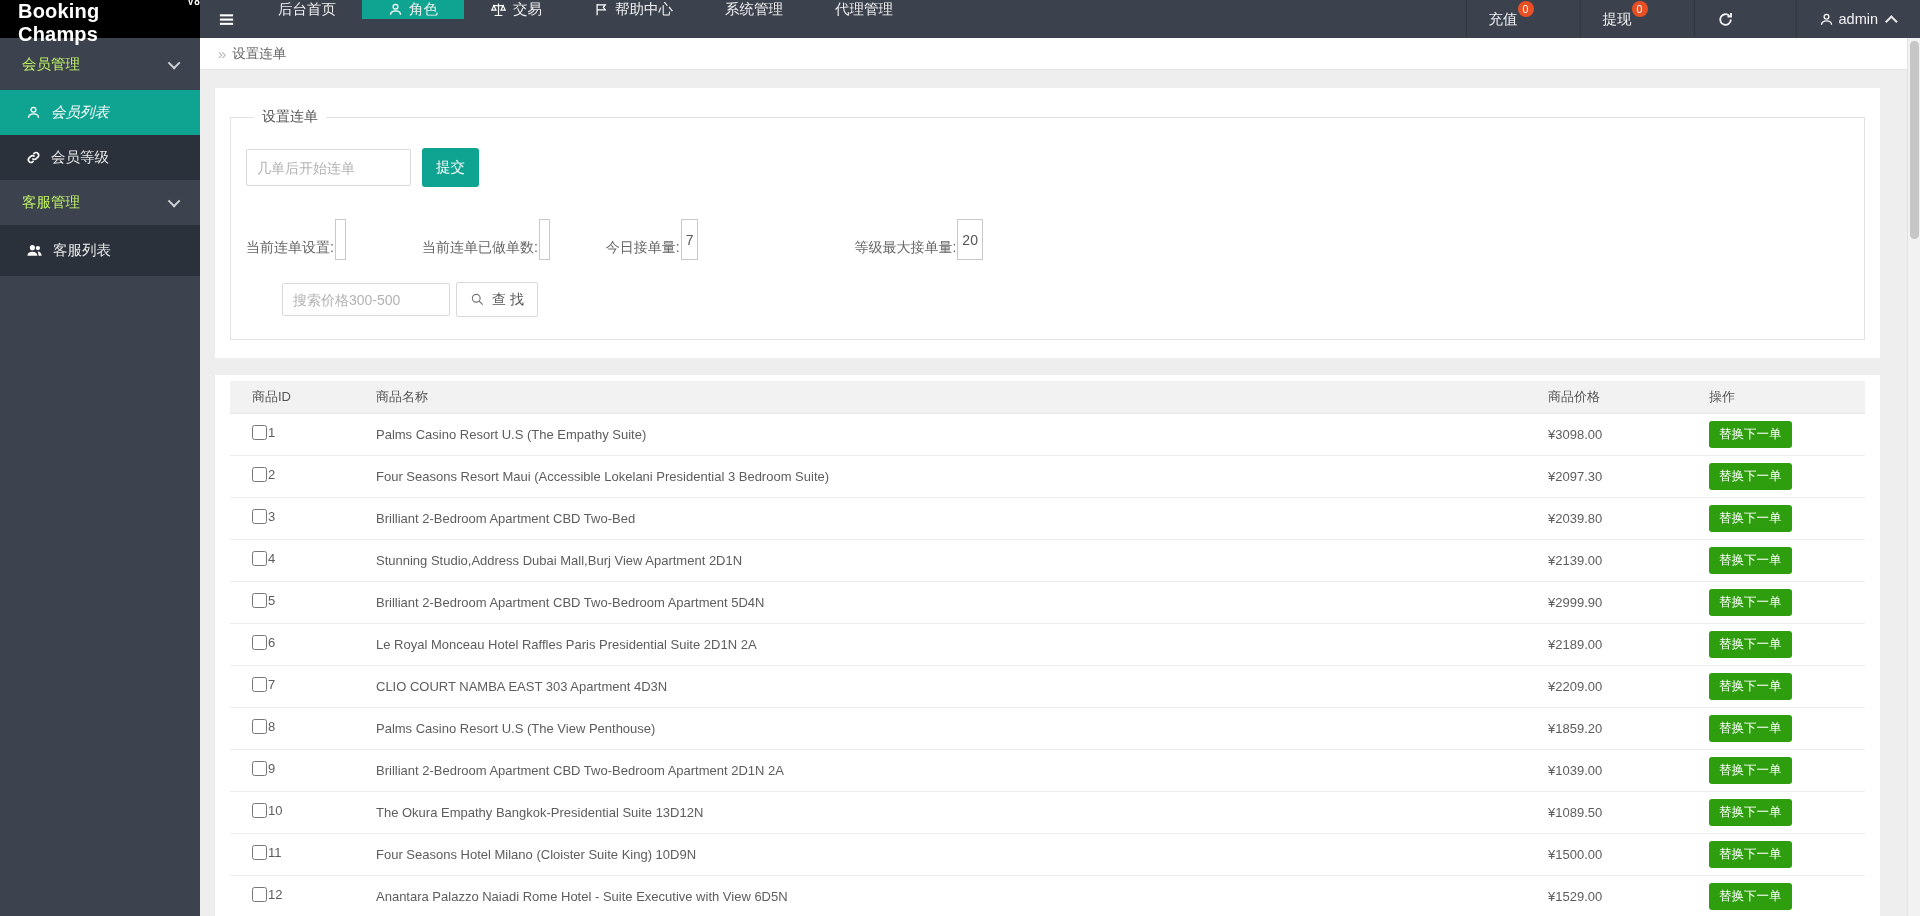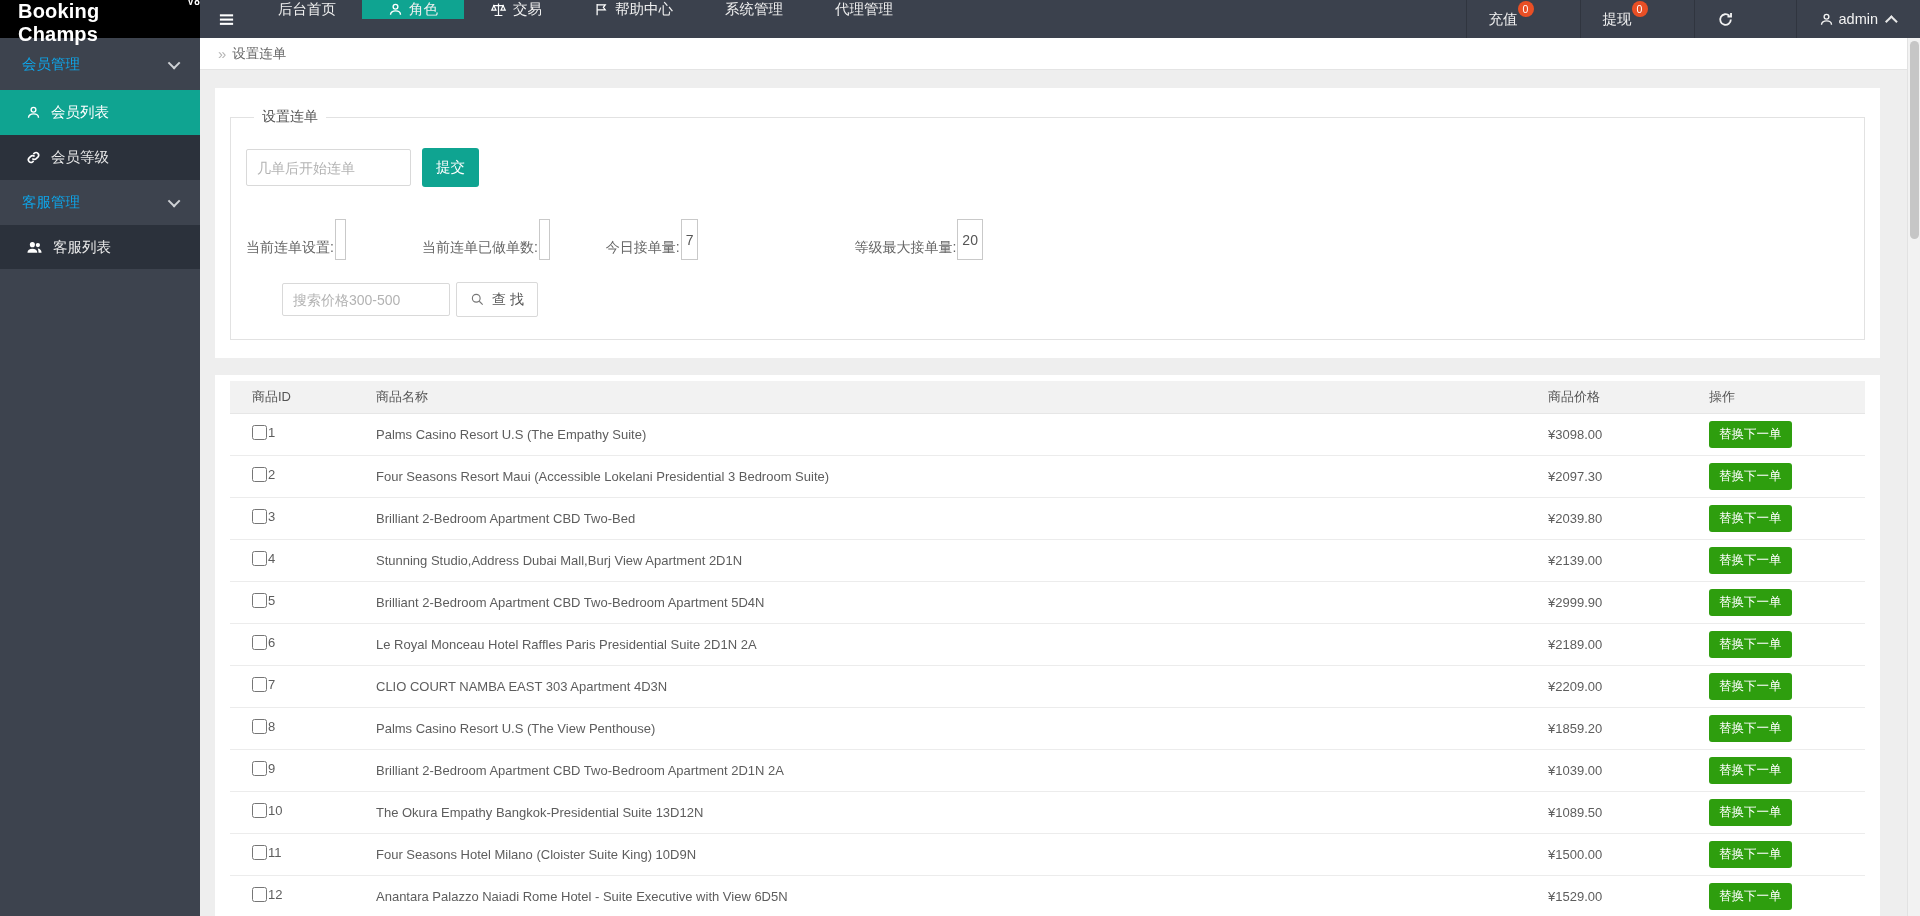--- a/index.html
+++ b/index.html
@@ -27,27 +27,27 @@
   .badge { position:absolute; top:1px; right:6px; min-width:16px; height:16px;
     background:#e94f25; color:#fff; font-size:10.5px; line-height:16px;
     text-align:center; border-radius:9px; padding:0 4px; }
   .chev-up { width:9px; height:9px; border-left:2px solid #e8e8e8; border-top:2px solid #e8e8e8;
     transform:rotate(45deg) translateY(3px); margin-left:6px; }
 
   
   .sidebar { position:absolute; top:38px; left:0; width:200px; bottom:0;
     background:#3d434e; z-index:20; }
   .side-group-header { height:52px; display:flex; align-items:center;
-    padding:0 20px 0 22px; color:#0ea5e9; font-size:14.5px; cursor:pointer; }
+    padding:0 20px 0 22px; color:#bef264; font-size:14.5px; cursor:pointer; }
   .side-group-header .chev { margin-left:auto; width:9px; height:9px;
     border-left:2px solid #cfd2d6; border-bottom:2px solid #cfd2d6; transform:rotate(-45deg) translateY(-2px); }
   .side-sub { background:#2b313b; }
   .side-item { height:45px; display:flex; align-items:center; gap:10px;
     padding:0 20px 0 26px; color:#e9e9e9; font-size:14.5px; cursor:pointer; }
-  .side-item.active { background:#0fa491; color:#fff; }
+  .side-item.active { background:#0fa491; color:#fff;font-style:italic; }
   .side-item .ic { color:#fff; }
 
   
   .breadcrumb { position:absolute; top:38px; left:200px; right:0; height:32px;
     background:#ffffff; border-bottom:1px solid #e4e4e4; display:flex;
     align-items:center; padding-left:18px; font-size:13.5px; color:#666; }
   .breadcrumb .bc-icon { color:#b5b5b5; font-size:15px; margin-right:6px; }
 
   
   .main { position:absolute; top:70px; left:200px; right:0; bottom:0;
@@ -212,21 +212,21 @@
           </svg>
       </span>
       <span>会员等级</span>
     </div>
   </div>
   <div class="side-group-header" style="height:45px;">
     <span>客服管理</span>
     <span class="chev"></span>
   </div>
   <div class="side-sub">
-    <div class="side-item" style="height:44px;">
+    <div class="side-item" style="height:51px;">
       <span class="ic">
         <svg class="ic16" viewBox="0 0 24 24" fill="currentColor">
             <circle cx="9" cy="8" r="3.6"></circle>
             <path d="M2 19.5c0-3.8 3.1-5.7 7-5.7s7 1.9 7 5.7z"></path>
             <circle cx="16.8" cy="8.6" r="3"></circle>
             <path d="M16.6 13.4c3 .3 5.4 2.1 5.4 6.1h-4.3c0-2.5-.4-4.6-1.1-6.1z"></path>
           </svg>
       </span>
       <span>客服列表</span>
     </div>

